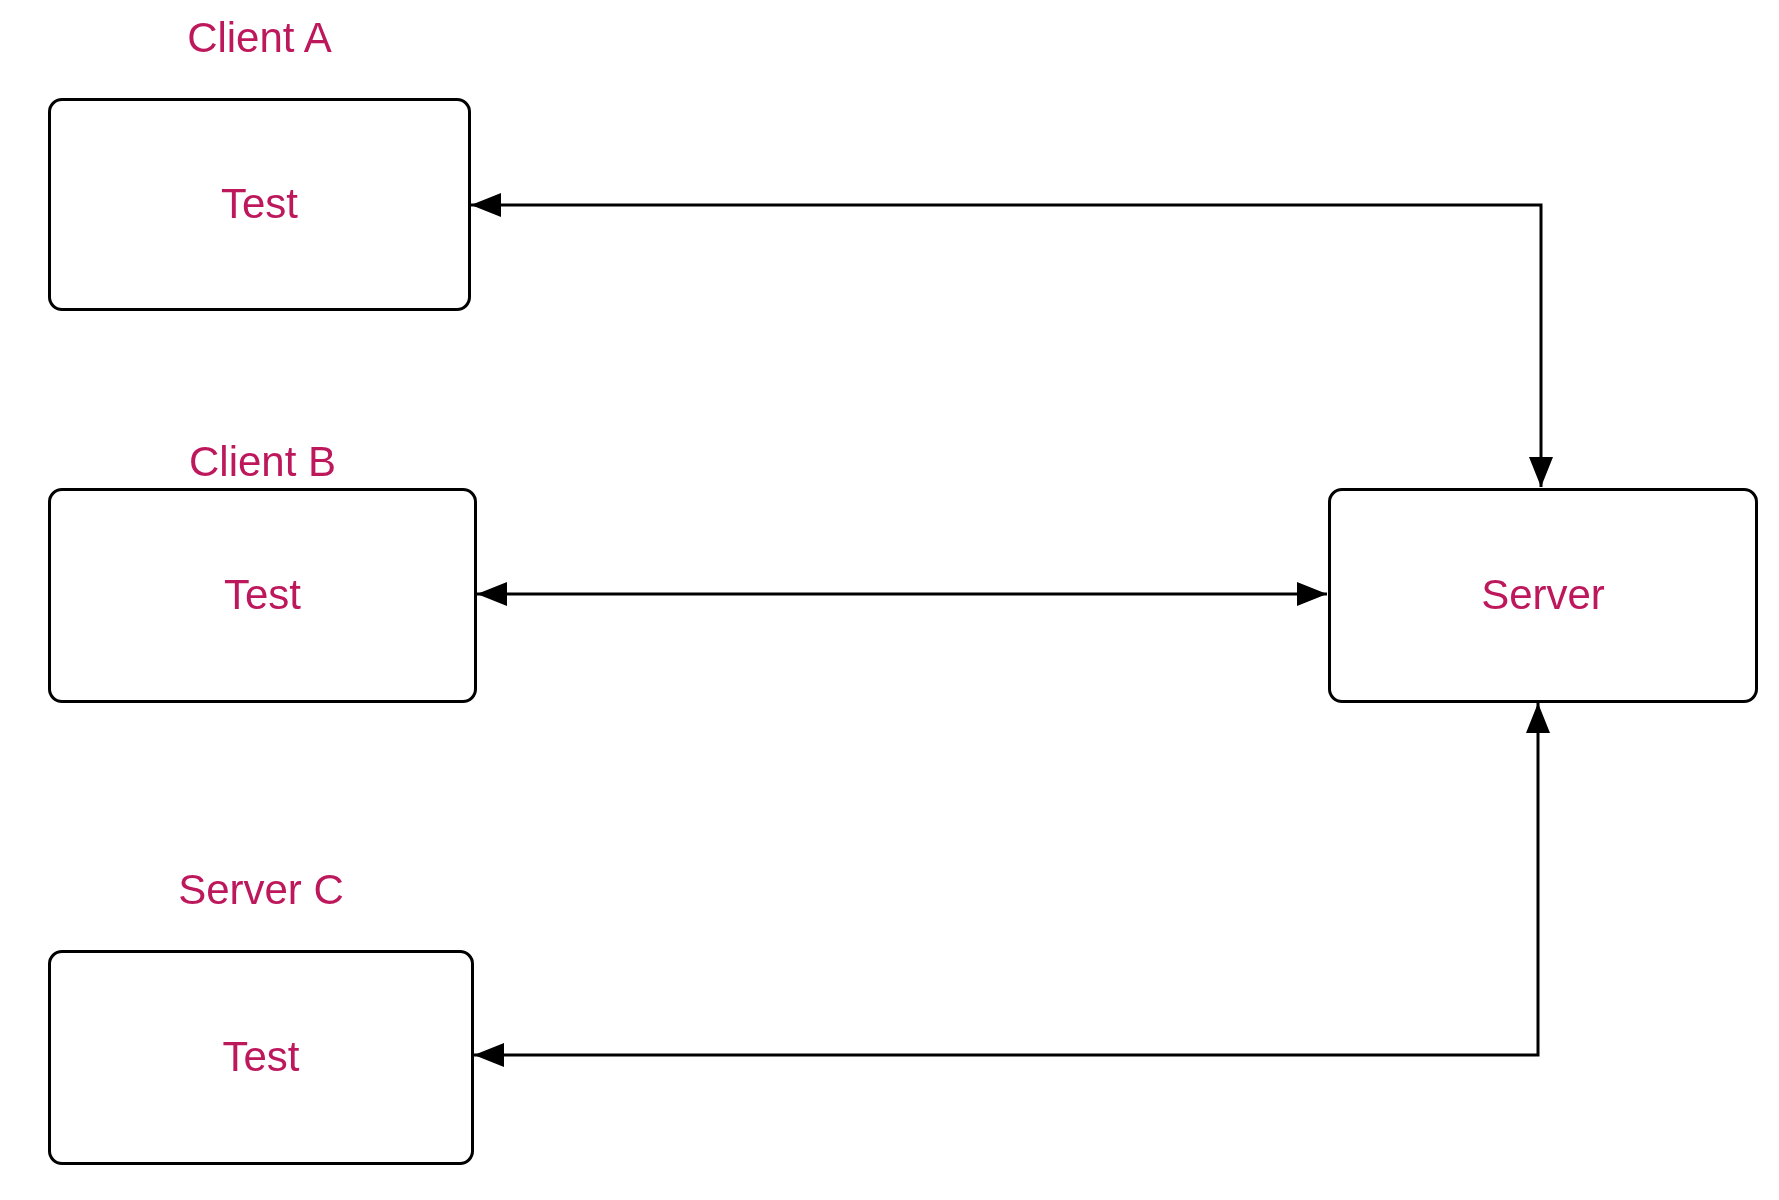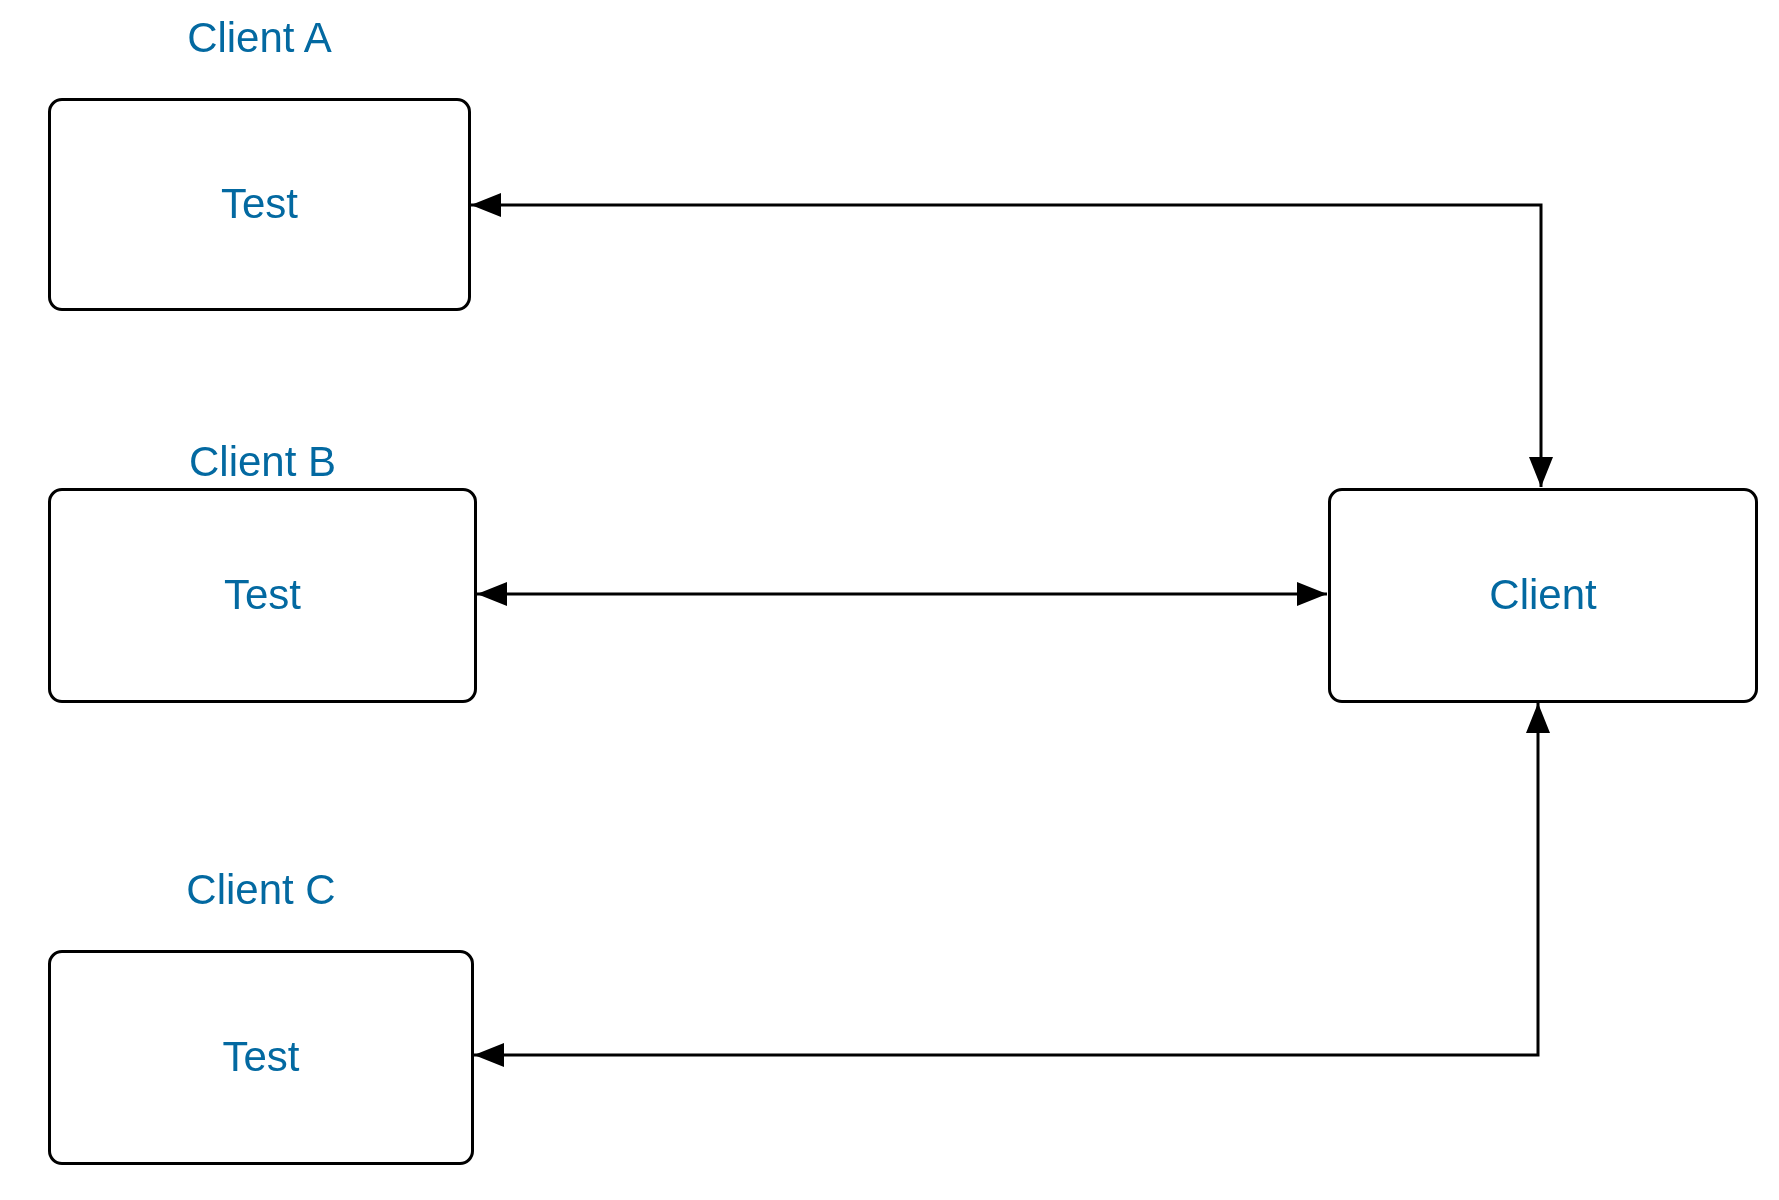--- a/index.html
+++ b/index.html
@@ -2,21 +2,21 @@
 <html><head>
 <meta charset="utf-8">
 <style>
   html, body { margin: 0; padding: 0; background: #ffffff; }
   .canvas {
     position: relative;
     width: 1779px;
     height: 1200px;
     background: #ffffff;
     font-family: "Liberation Sans", sans-serif;
-    color: #0369a1;
+    color: #be185d;
     overflow: hidden;
   }
   .node-box {
     position: absolute;
     box-sizing: border-box;
     border: 3px solid #000000;
     border-radius: 14px;
     background: #ffffff;
     display: flex;
     align-items: center;
@@ -77,22 +77,22 @@
   <div class="node-title" style="left:48px; top:16px; width:423px;">Client A</div>
   <div class="node-box" style="left:48px; top:98px; width:423px; height:213px;">
     <span>Test</span>
   </div>
 
   <div class="node-title" style="left:48px; top:440px; width:429px;">Client B</div>
   <div class="node-box" style="left:48px; top:488px; width:429px; height:215px;">
     <span>Test</span>
   </div>
 
-  <div class="node-title" style="left:48px; top:868px; width:426px;">Client C</div>
+  <div class="node-title" style="left:48px; top:868px; width:426px;">Server C</div>
   <div class="node-box" style="left:48px; top:950px; width:426px; height:215px;">
     <span>Test</span>
   </div>
 
   <div class="node-box" style="left:1328px; top:488px; width:430px; height:215px;">
-    <span>Client</span>
+    <span>Server</span>
   </div>
 
 </div>
 
 </body></html>

